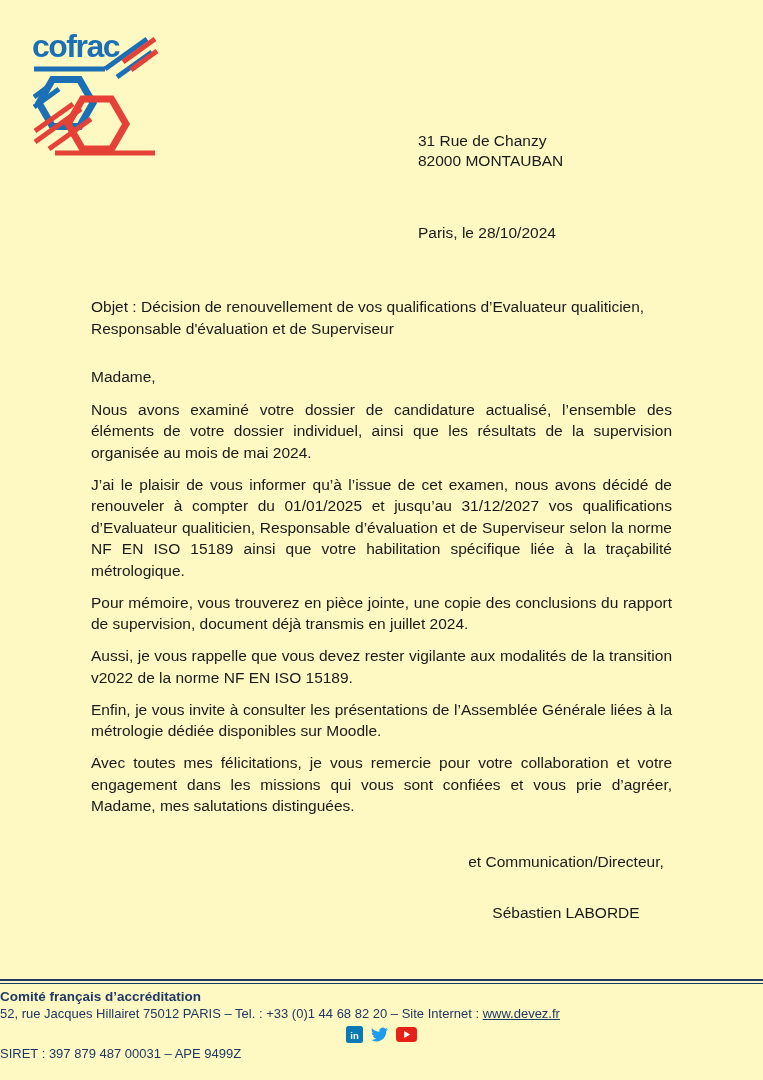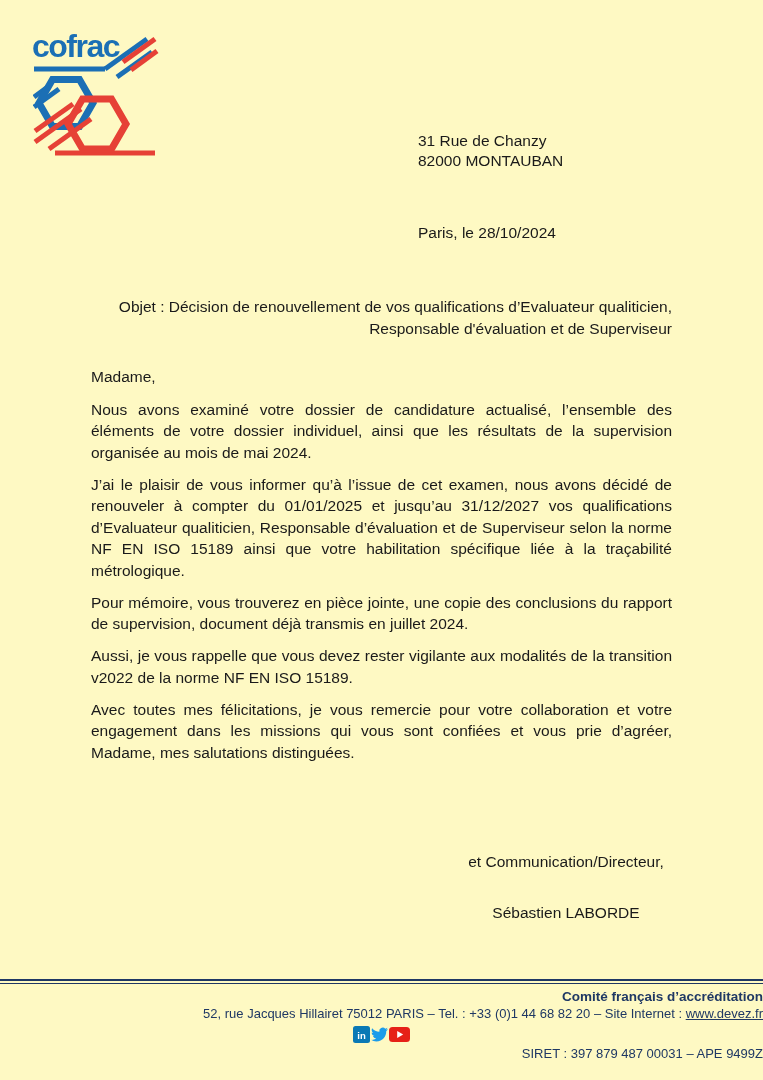--- a/index.html
+++ b/index.html
@@ -14,42 +14,42 @@
   }
   
   .logo{position:absolute;left:33px;top:31px;width:132px;height:132px;}
   
   .recipient{position:absolute;left:418px;top:131px;font-size:15.5px;line-height:19.5px;}
   .dateline{position:absolute;left:418px;top:224px;font-size:15.5px;}
   
   .content{position:absolute;left:91px;top:296px;width:581px;font-size:15.5px;line-height:21.5px;}
   .content p{margin:0;}
   .reference{margin:0;}
-  .subject{margin-top:13px;text-align:right;}
+  .subject{margin-top:13px;}
   .salutation{margin-top:27px;}
   .para{margin-top:10px;text-align:justify;}
   .para{margin-top:10.5px;}
   .content .para{margin-top:10.5px;}
   .content .para + .para{margin-top:10.5px;}
   .content p.para{margin-top:10.5px;}
   .content p.para{text-align:justify;}
   .content p.no-gap{margin-top:0;}
   .content p.salutation{margin-top:27px;}
   .content p.after-sal{margin-top:11px;}
   
   .signature{position:absolute;left:450px;top:851px;width:232px;text-align:center;font-size:15.5px;line-height:21.5px;}
   .validated{color:#2e96d3;}
   .sig-name{margin-top:29px;}
   
   .footer-rule{position:absolute;left:0;top:979px;width:763px;height:2px;border-top:2px solid #1f3864;border-bottom:1px solid #1f3864;}
-  .footer{position:absolute;left:0;top:988px;width:763px;text-align:right;color:#1f3864;}
+  .footer{position:absolute;left:0;top:988px;width:763px;text-align:left;color:#1f3864;}
   .footer-org{font-size:13.5px;font-weight:bold;line-height:17px;}
   .footer-address{font-size:13px;line-height:17px;}
   .footer-link{text-decoration:underline;cursor:pointer;}
-  .social-row{margin-top:3px;display:flex;justify-content:center;align-items:center;height:18px;}
+  .social-row{margin-top:3px;display:flex;justify-content:center;align-items:center;gap:7px;height:18px;}
   .social-icon{display:inline-flex;cursor:pointer;}
   .footer-siret{font-size:13px;line-height:17px;margin-top:2px;}
 </style>
 </head>
 <body>
 
 <div class="page">
 
   <div class="logo">
     <svg width="132" height="132" viewBox="0 0 132 132">
@@ -85,20 +85,21 @@
 
   <div class="dateline">Paris, le 28/10/2024</div>
 
   <div class="content">
     <p class="subject">Objet : Décision de renouvellement de vos qualifications d’Evaluateur qualiticien, Responsable d'évaluation et de Superviseur</p>
     <p class="salutation">Madame,</p>
     <p class="para after-sal">Nous avons examiné votre dossier de candidature actualisé, l’ensemble des éléments de votre dossier individuel, ainsi que les résultats de la supervision organisée au mois de mai 2024.</p>
     <p class="para">J’ai le plaisir de vous informer qu’à l’issue de cet examen, nous avons décidé de renouveler à compter du 01/01/2025 et jusqu’au 31/12/2027 vos qualifications d’Evaluateur qualiticien, Responsable d’évaluation et de Superviseur selon la norme NF EN ISO 15189 ainsi que votre habilitation spécifique liée à la traçabilité métrologique.</p>
     <p class="para">Pour mémoire, vous trouverez en pièce jointe, une copie des conclusions du rapport de supervision, document déjà transmis en juillet 2024.</p>
     <p class="para no-gap">Aussi, je vous rappelle que vous devez rester vigilante aux modalités de la transition v2022 de la norme NF EN ISO 15189.</p>
+    <p class="para">Enfin, je vous invite à consulter les présentations de l’Assemblée Générale liées à la métrologie dédiée disponibles sur Moodle.</p>
     <p class="para">Avec toutes mes félicitations, je vous remercie pour votre collaboration et votre engagement dans les missions qui vous sont confiées et vous prie d’agréer, Madame, mes salutations distinguées.</p>
   </div>
 
   <div class="signature">
     <div>et Communication/Directeur,</div>
     <div class="sig-name">Sébastien LABORDE</div>
   </div>
 
   <div class="footer-rule"></div>
   <div class="footer">

